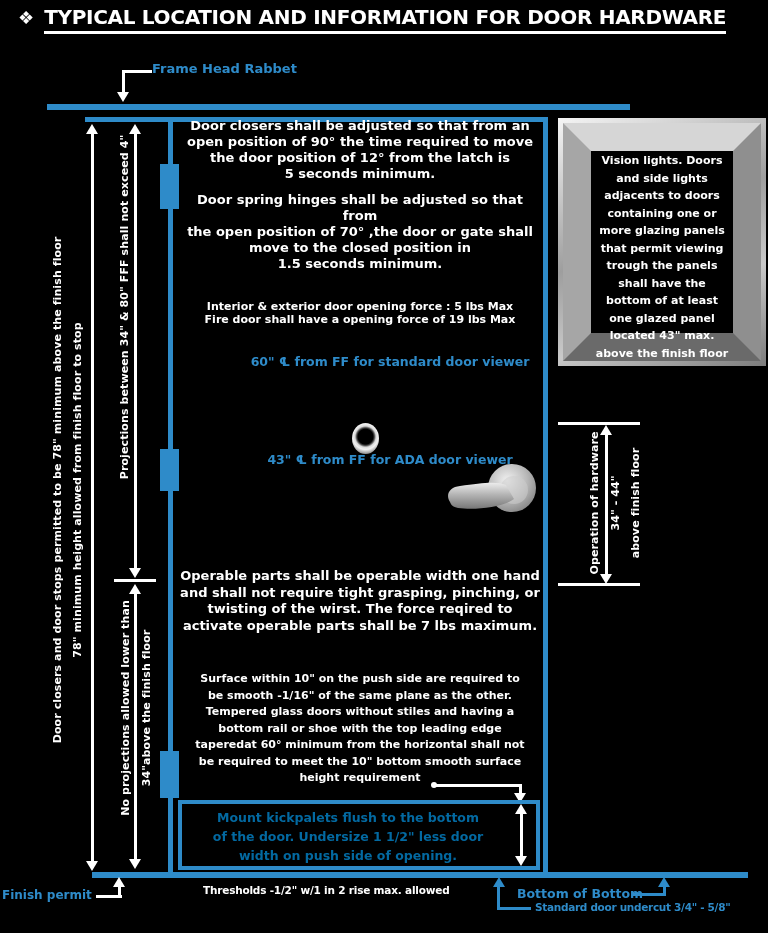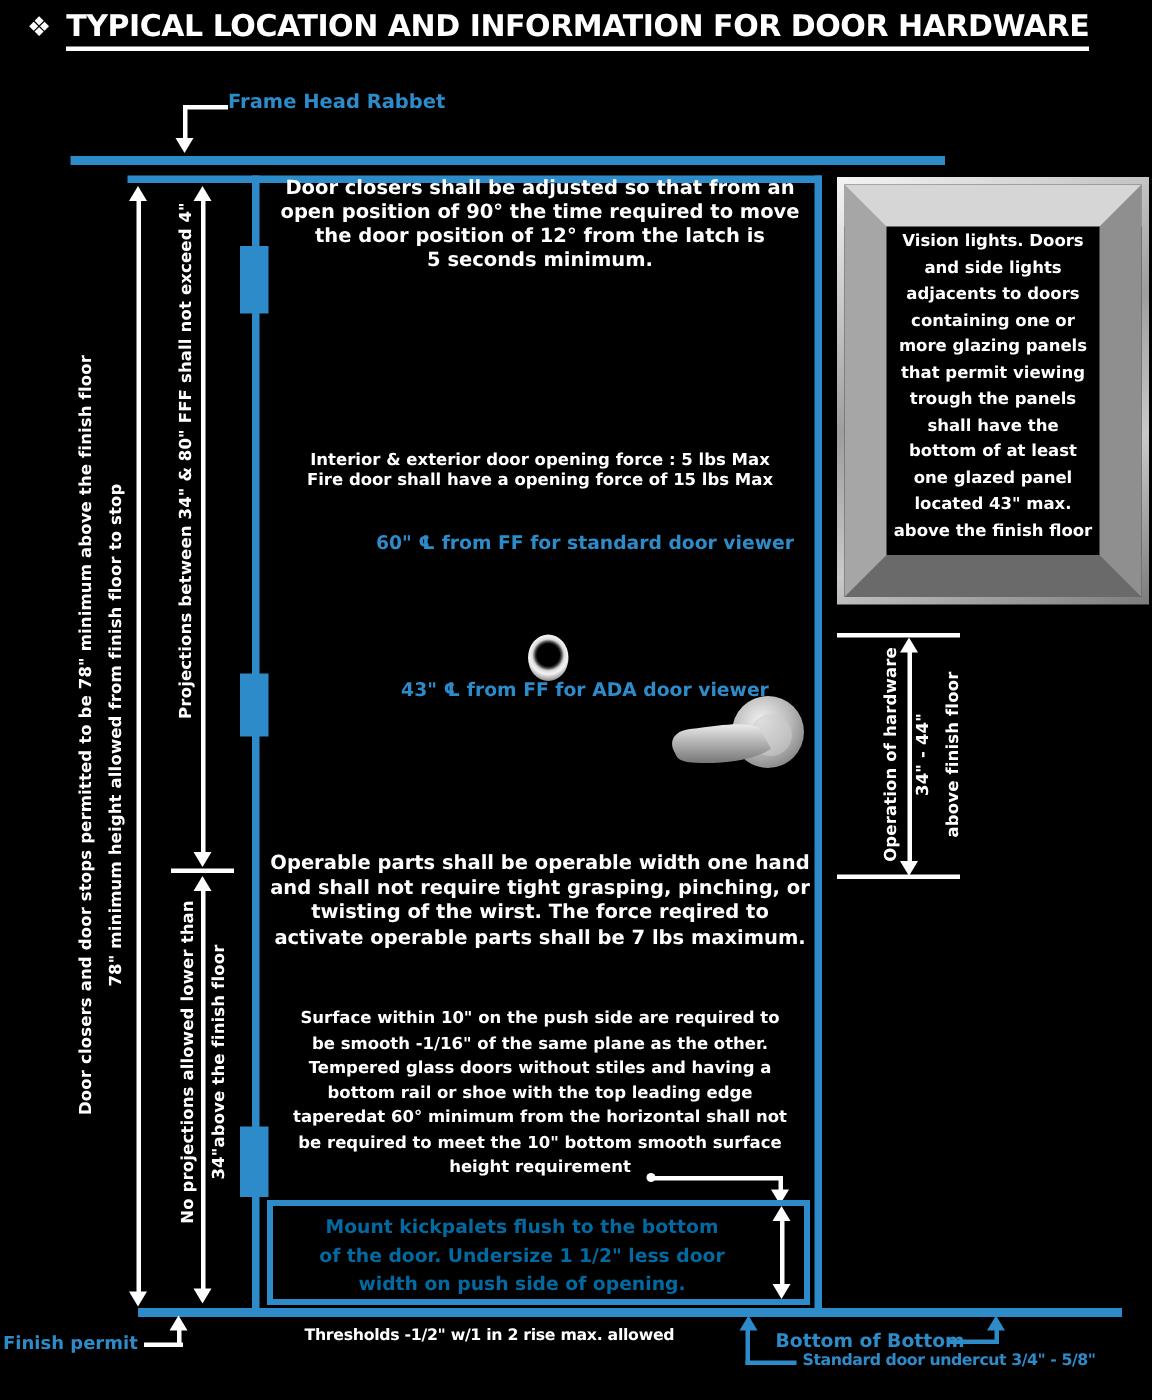--- a/index.html
+++ b/index.html
@@ -60,21 +60,21 @@
   #p6-h{left:434px;top:784px;width:88px;height:3px;}
   #p6-v{left:519px;top:784px;width:3px;height:12px;}
   #p6-ah{left:514px;top:793px;}
   
   #kickplate-box{position:absolute;left:178px;top:800px;width:362px;height:70px;border:4px solid #2E8BC9;box-sizing:border-box;}
   #kick-text{position:absolute;left:178px;top:808px;width:340px;text-align:center;color:#0369a1;
              font-weight:bold;font-size:12.5px;line-height:19px;white-space:pre-line;}
   #kick-line{left:520px;top:812px;width:3px;height:48px;}
   #kick-up{left:515px;top:804px;} #kick-down{left:515px;top:856px;}
   
-  #vframe{position:absolute;left:558px;top:118px;width:208px;height:285px;
+  #vframe{position:absolute;left:558px;top:118px;width:208px;height:248px;
     background:linear-gradient(155deg,#f5f5f5,#9e9e9e 45%,#c9c9c9 70%,#7c7c7c);}
   #vf-bevel{position:absolute;inset:5px;border-style:solid;border-width:28px;
     border-color:#d6d6d6 #8f8f8f #6a6a6a #a6a6a6;background:#000;}
   #vf-text{position:absolute;left:22px;right:22px;top:34px;color:#fff;font-weight:bold;
     font-size:11px;line-height:17.5px;text-align:center;white-space:pre-line;}
   
   #rd-top-bar{left:558px;top:422px;width:82px;height:3px;}
   #rd-bot-bar{left:558px;top:583px;width:82px;height:3px;}
   #rd-line{left:605px;top:431px;width:3px;height:146px;}
   #rd-up{left:600px;top:425px;} #rd-down{left:600px;top:574px;}
@@ -131,22 +131,26 @@
   <div id="lt1" class="vtext">Door closers and door stops permitted to be 78" minimum above the finish floor</div>
   <div id="lt2" class="vtext">78" minimum height allowed from finish floor to stop</div>
   <div id="lt3" class="vtext">Projections between 34" &amp; 80" FFF shall not exceed 4"</div>
   <div id="lt4" class="vtext">No projections allowed lower than</div>
   <div id="lt5" class="vtext">34"above the finish floor</div>
 
   <div id="p1" class="note">Door closers shall be adjusted so that from an
 open position of 90° the time required to move
 the door position of 12° from the latch is
 5 seconds minimum.</div>
+  <div id="p2" class="note">Door spring hinges shall be adjusted so that from
+the open position of 70° ,the door or gate shall
+move to the closed position in
+1.5 seconds minimum.</div>
   <div id="p3" class="note">Interior &amp; exterior door opening force : 5 lbs Max</div>
-  <div id="p4" class="note">Fire door shall have a opening force of 15 lbs Max</div>
+  <div id="p4" class="note">Fire door shall have a opening force of 19 lbs Max</div>
   <div id="bv1" class="note bluetext">60" ℄ from FF for standard door viewer</div>
   <div id="peephole"></div>
   <div id="bv2" class="note bluetext">43" ℄ from FF for ADA door viewer</div>
 
   <svg id="lever" width="95" height="56" viewBox="0 0 95 56">
     <defs>
       <radialGradient id="roseG" cx="40%" cy="35%" r="75%">
         <stop offset="0%" stop-color="#f2f2f2"></stop>
           <stop offset="55%" stop-color="#b9b9b9"></stop>
           <stop offset="100%" stop-color="#7d7d7d"></stop>

